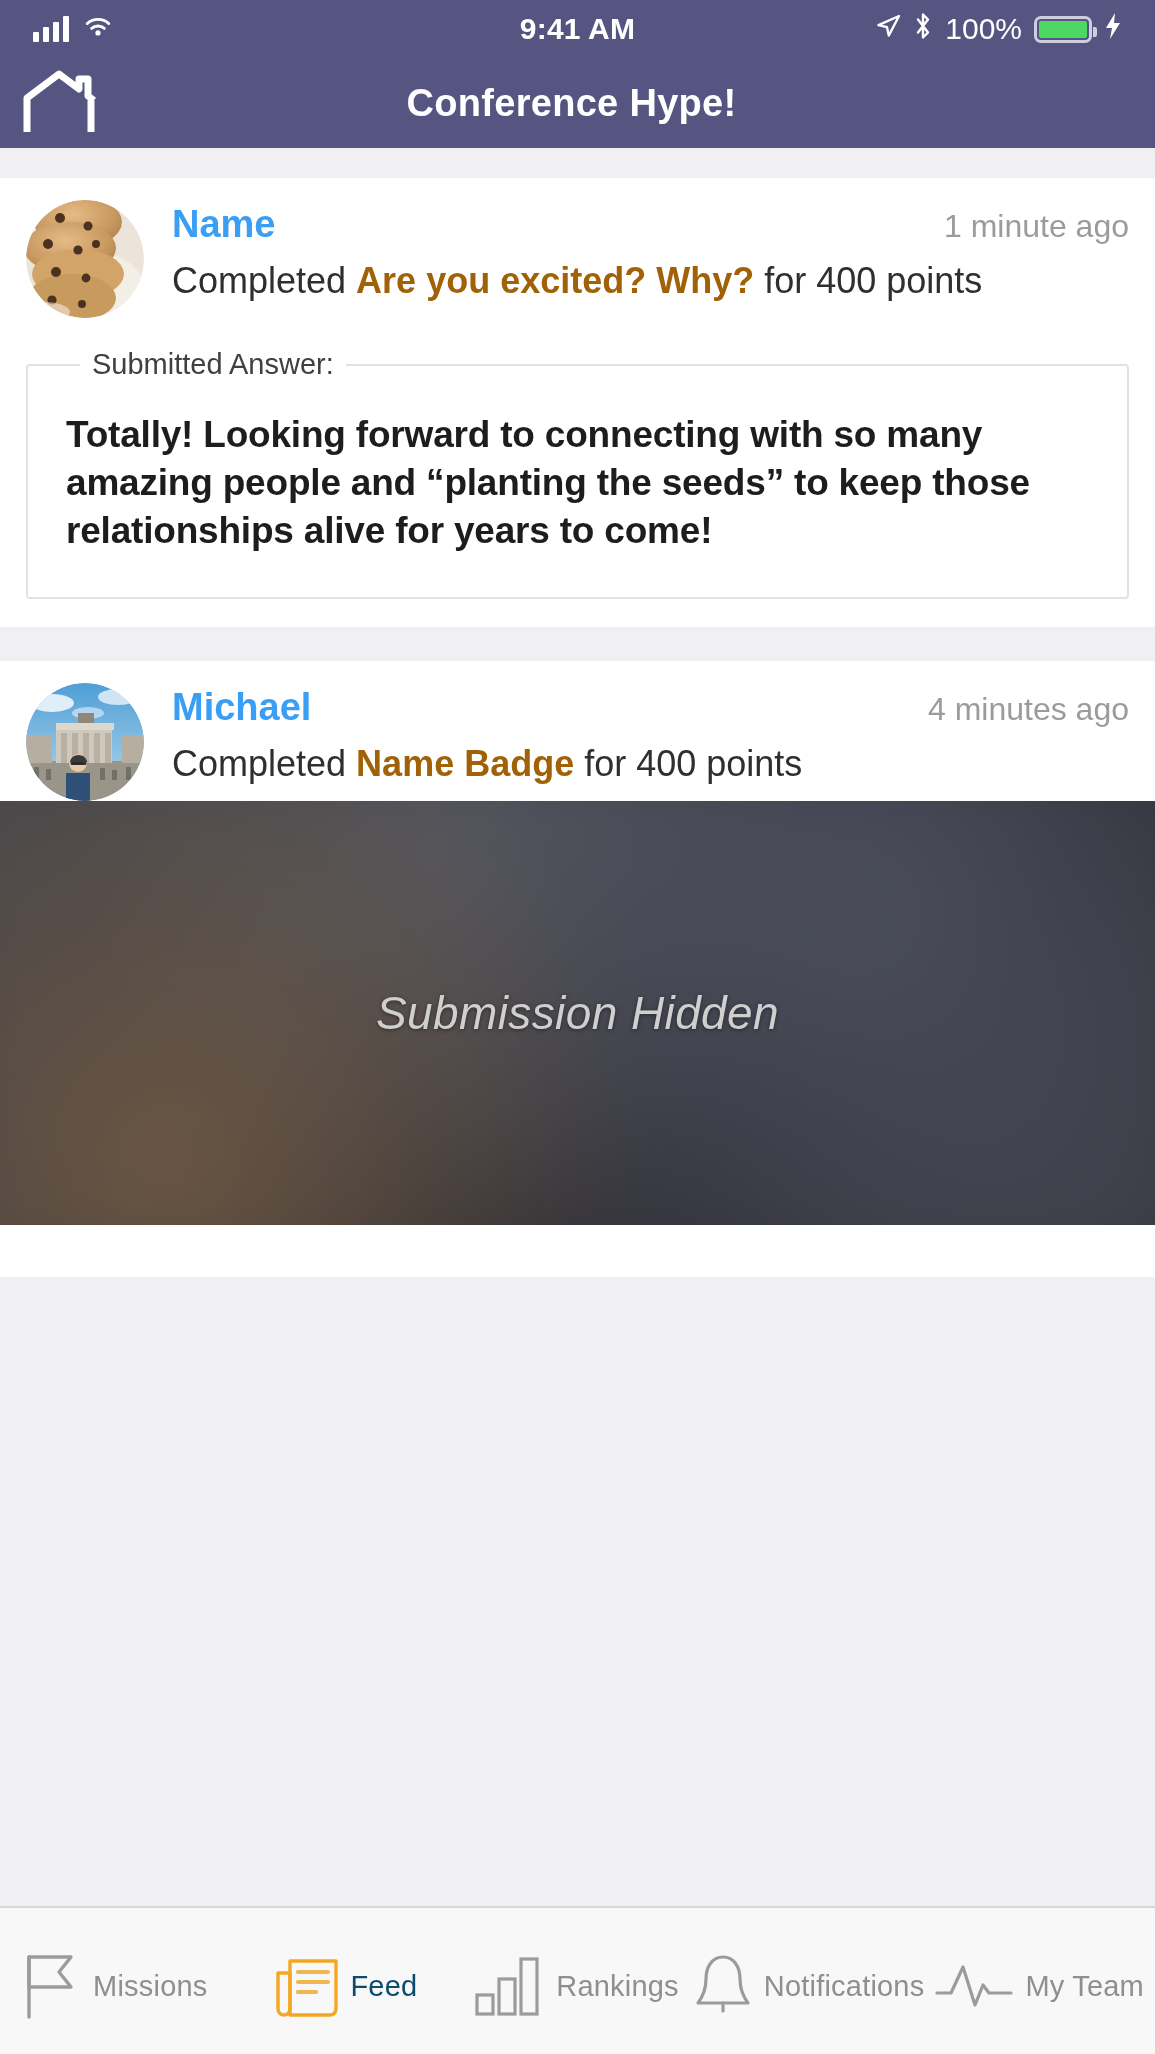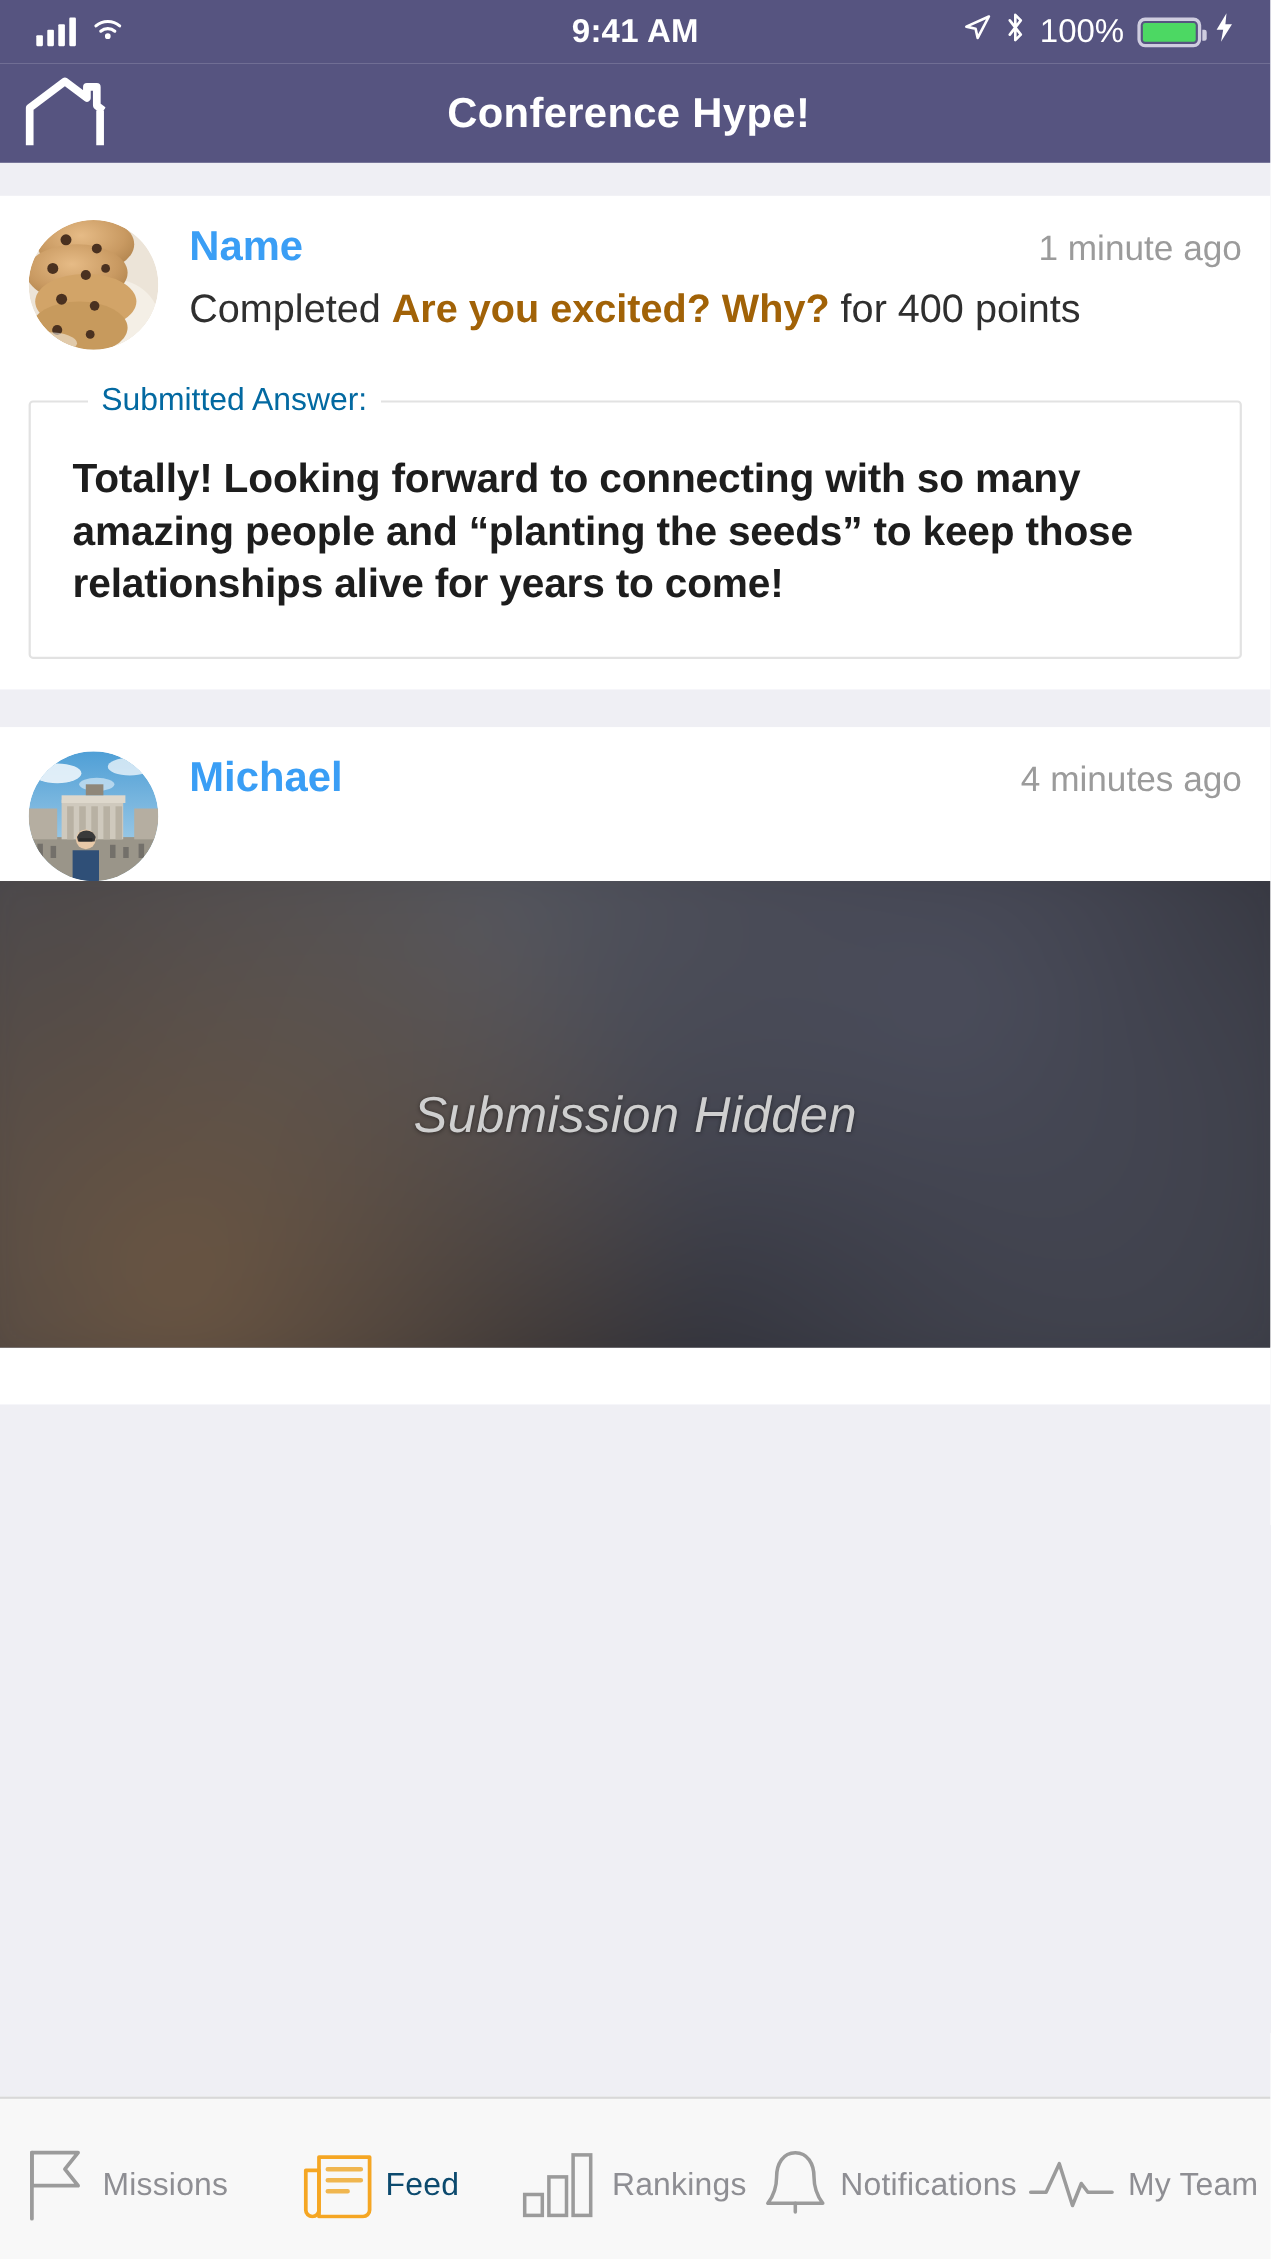--- a/index.html
+++ b/index.html
@@ -167,21 +167,21 @@
 
   
   .answer-wrap { padding: 30px 26px 28px 26px; }
   .answer-box {
     border: 2px solid #e2e2e2;
     border-radius: 4px;
     padding: 30px 32px 42px 38px;
     min-width: 0;
   }
   .answer-box > legend {
-    color: #0369a1;
+    color: #404040;
     font-size: 29px;
     padding: 0 12px;
     margin-left: 14px;
     font-weight: 400;
   }
   .answer-text {
     font-size: 37px;
     font-weight: 700;
     color: #1d1d1d;
     line-height: 1.3;
@@ -405,20 +405,21 @@
               <path d="M44 78a9 9 0 0117 0l-1 4H45z" fill="#3a3a3a"></path>
               <rect x="46" y="79" width="12" height="3" fill="#2a2a2a"></rect>
             </g>
           </svg>
         </div>
         <div class="post-body">
           <div class="post-meta">
             <span class="username">Michael</span>
             <span class="timestamp">4 minutes ago</span>
           </div>
+          <div class="post-action"><span>Completed </span><b>Name Badge</b><span> for 400 points</span></div>
         </div>
       </div>
     </div>
 
     <div class="hidden-photo">
       <div class="blurlayer"></div>
       <div class="hidden-label">Submission Hidden</div>
     </div>
 
     <div class="post-tail"></div>

